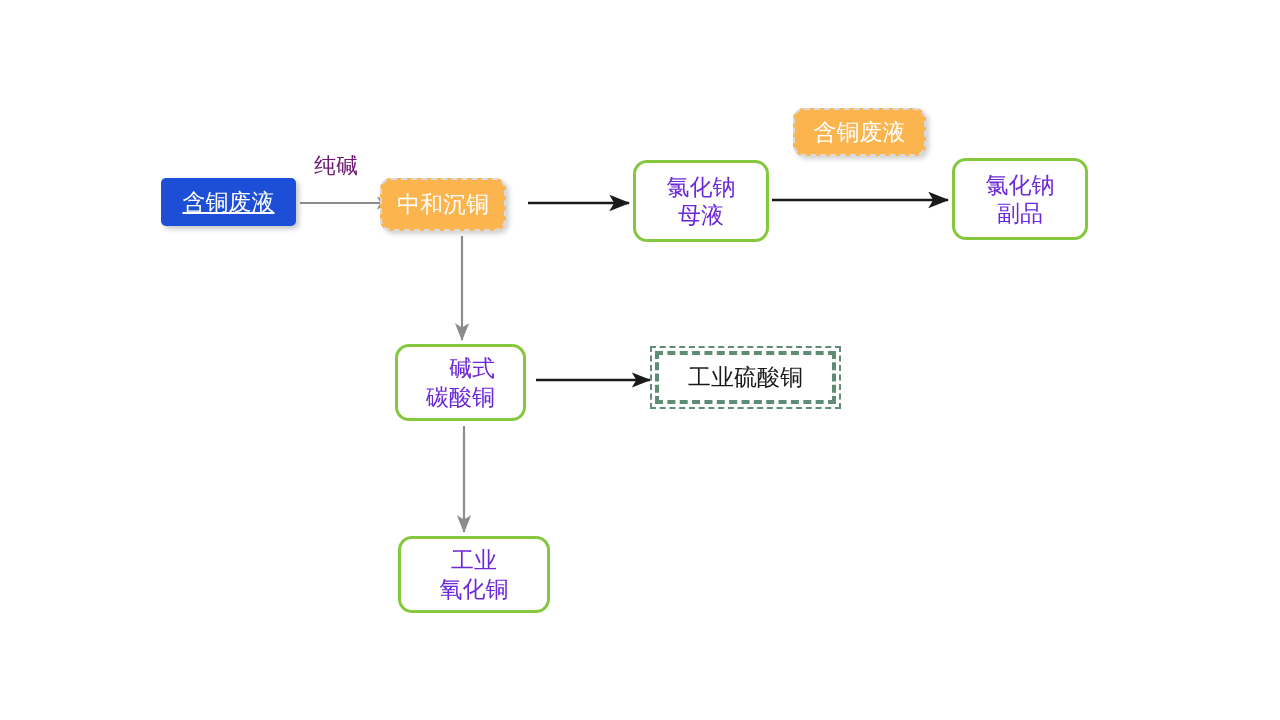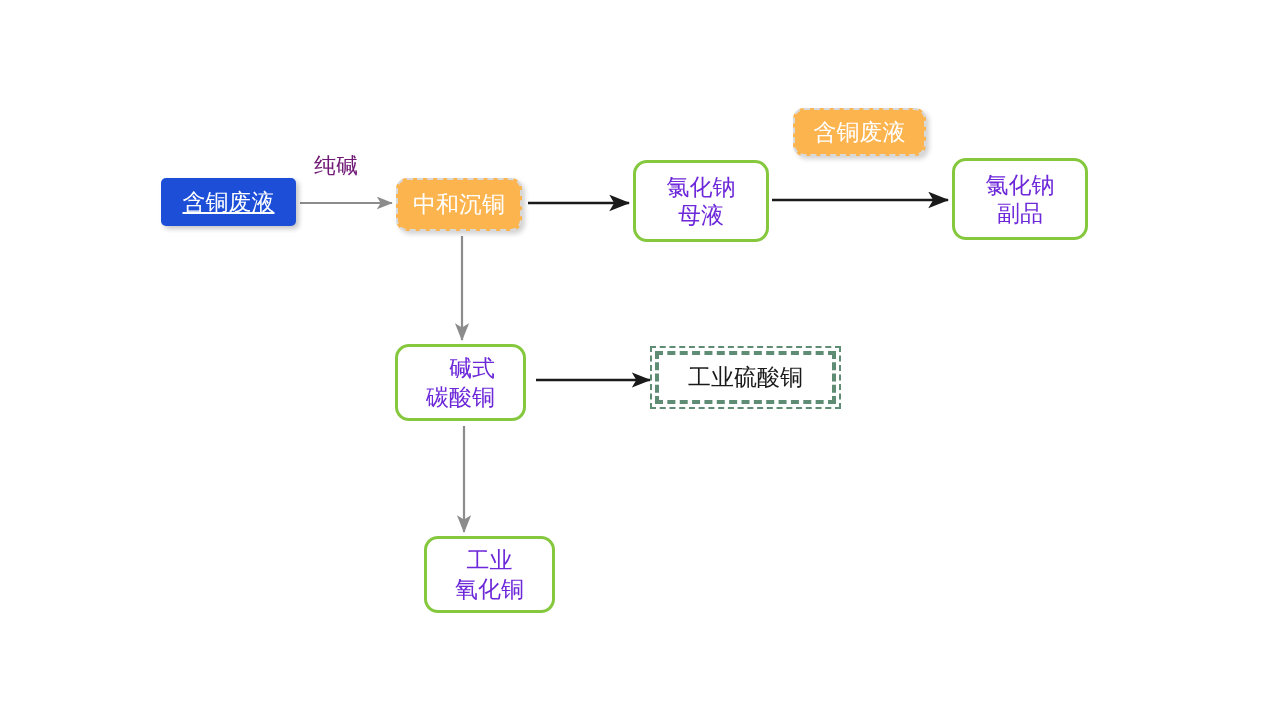--- a/index.html
+++ b/index.html
@@ -126,30 +126,30 @@
         <line x1="528" y1="203" x2="629" y2="203" stroke="#1a1a1a" stroke-width="2.6" marker-end="url(#ah-black)"></line>
         <line x1="772" y1="200" x2="948" y2="200" stroke="#1a1a1a" stroke-width="2.6" marker-end="url(#ah-black)"></line>
         <line x1="462" y1="236" x2="462" y2="340" stroke="#8c8c8c" stroke-width="2.2" marker-end="url(#ah-gray)"></line>
         <line x1="536" y1="380" x2="650" y2="380" stroke="#1a1a1a" stroke-width="2.4" marker-end="url(#ah-black)"></line>
         <line x1="464" y1="426" x2="464" y2="532" stroke="#8c8c8c" stroke-width="2.2" marker-end="url(#ah-gray)"></line>
       </g>
   </svg>
 
   <div id="nodes-group">
       <div class="node node--source" style="left: 161px; top: 178px; width: 135px; height: 48px;"><span>含铜废液</span></div>
-      <div class="node node--process" style="left: 396px; top: 178px; width: 126px; height: 53px;"><span>中和沉铜</span></div>
+      <div class="node node--process" style="left: 380px; top: 178px; width: 126px; height: 53px;"><span>中和沉铜</span></div>
       <div class="node node--chip" style="left: 793px; top: 108px; width: 133px; height: 48px;"><span>含铜废液</span></div>
       <div class="node node--product" style="left: 633px; top: 160px; width: 136px; height: 82px;"><span>氯化钠
 母液</span></div>
       <div class="node node--product" style="left: 952px; top: 158px; width: 136px; height: 82px;"><span>氯化钠
 副品</span></div>
       <div class="node node--product" style="left: 395px; top: 344px; width: 131px; height: 77px; text-align: right;"><span>碱式
 碳酸铜</span></div>
       <div class="node node--dashed" style="left: 655px; top: 351px; width: 181px; height: 53px; text-align: center;"><span>工业硫酸铜</span></div>
-      <div class="node node--product" style="left: 398px; top: 536px; width: 131px; height: 77px; margin-left: 26px;"><span>工业
+      <div class="node node--product" style="left: 398px; top: 536px; width: 152px; height: 77px;"><span>工业
 氧化铜</span></div>
     </div>
 
   <div id="labels-group">
       <div class="edge-label" style="left: 314px; top: 155px;">纯碱</div>
     </div>
 
 </div>
 
 </body></html>

